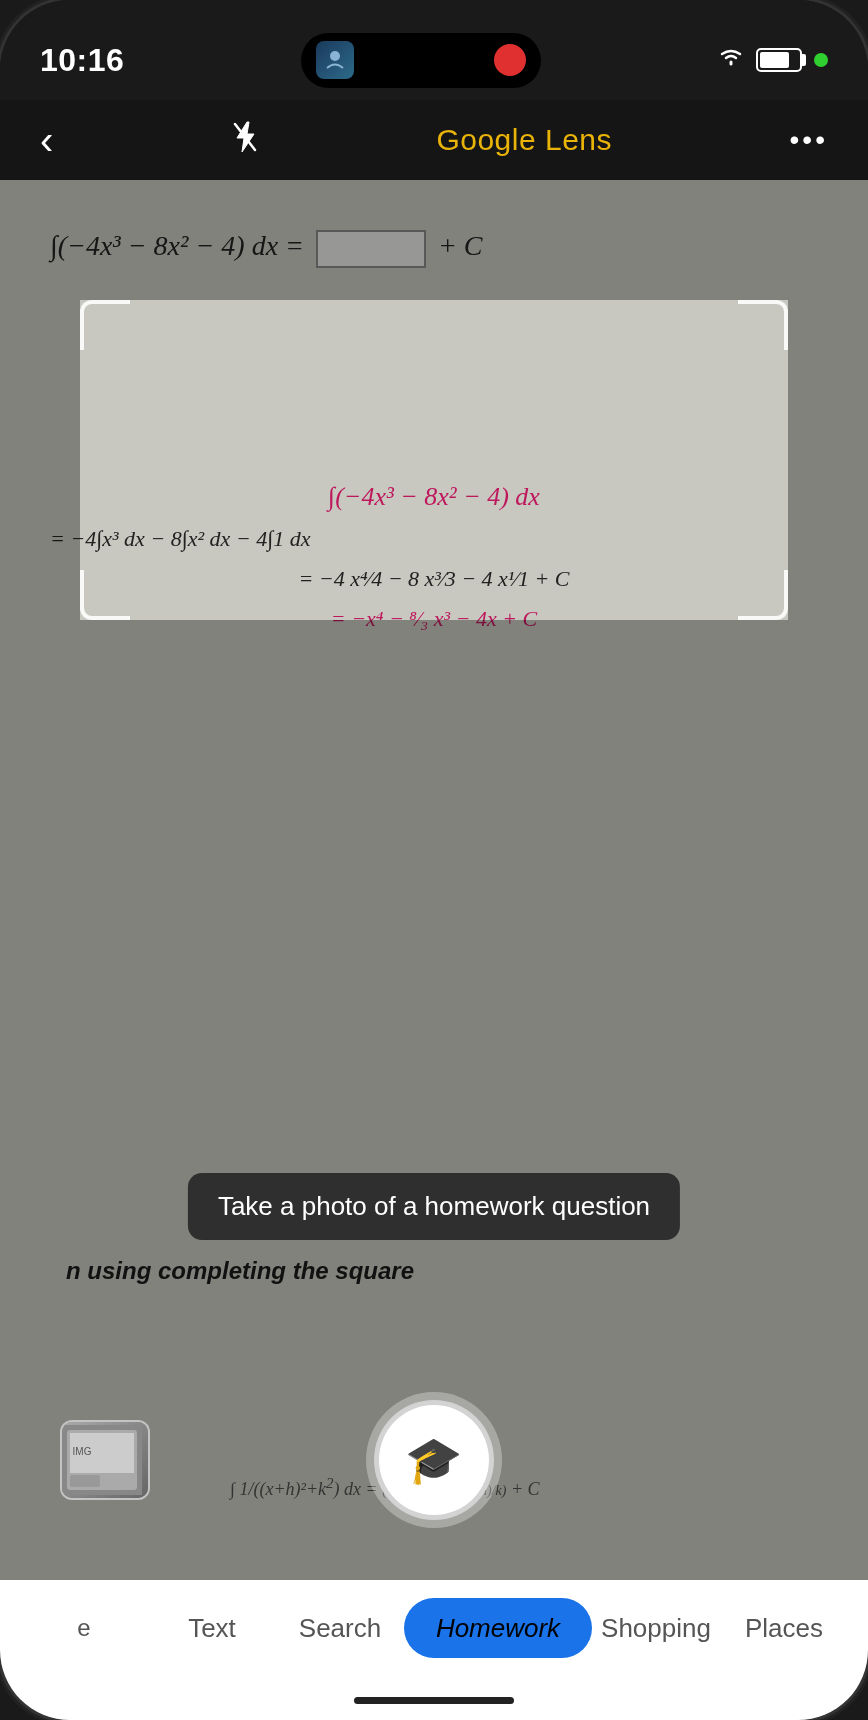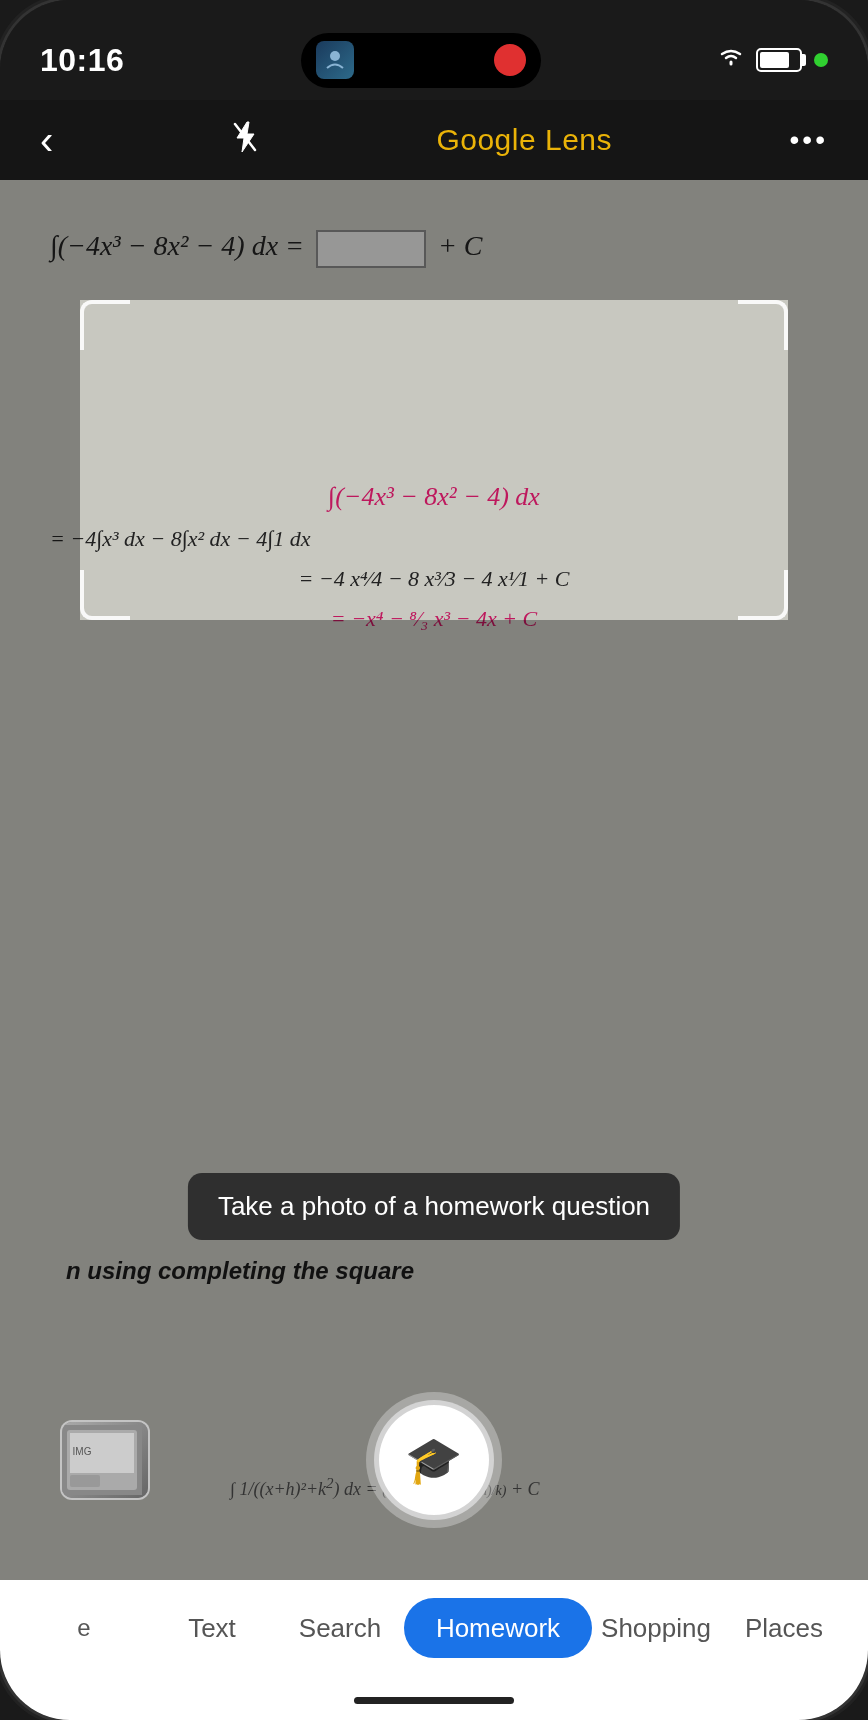--- a/index.html
+++ b/index.html
@@ -293,22 +293,23 @@
       height: 60px;
       font-size: 26px;
       font-weight: 500;
       color: #555;
       cursor: pointer;
       border-radius: 30px;
       white-space: nowrap;
     }
     .nav-tab.active {
       background: #1a73e8;
-      color: #ffffff;
+      color: #000000;
       padding: 0 30px;
+      font-style: italic;
     }
     .nav-tab.partial {
       color: #555;
       font-size: 24px;
     }
     .home-indicator {
       position: absolute;
       bottom: 16px;
       left: 50%;
       transform: translateX(-50%);

